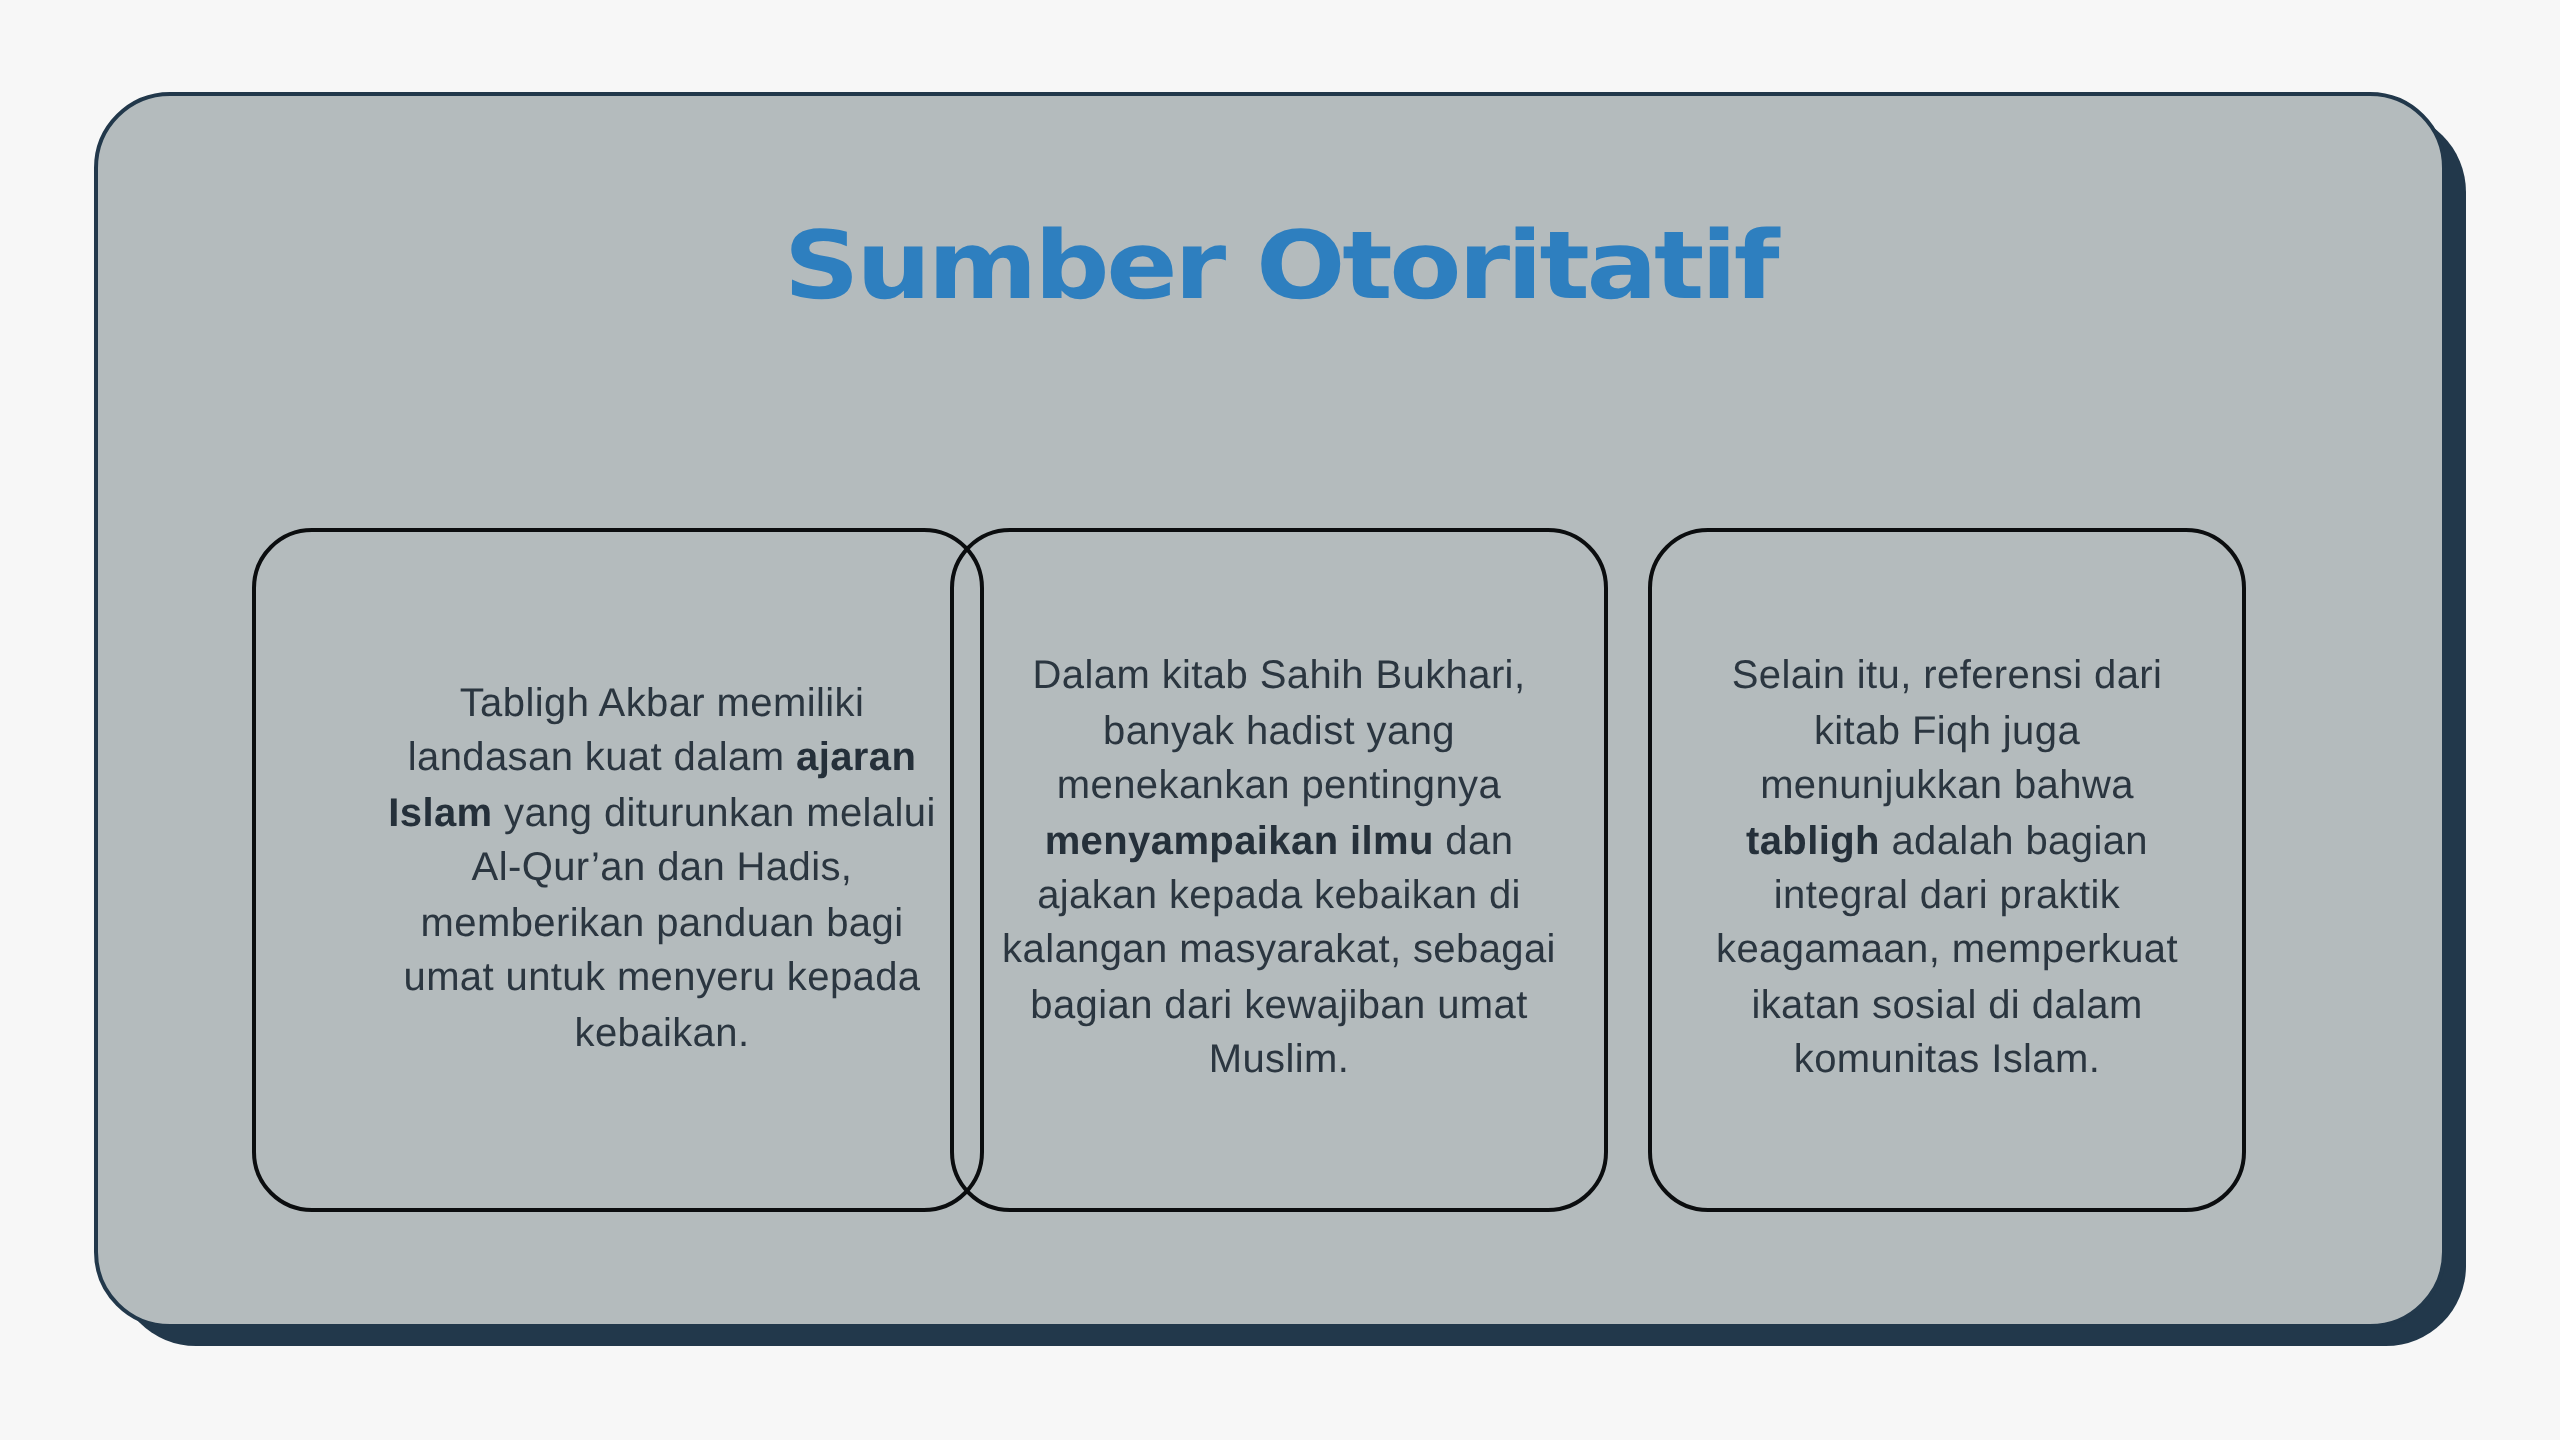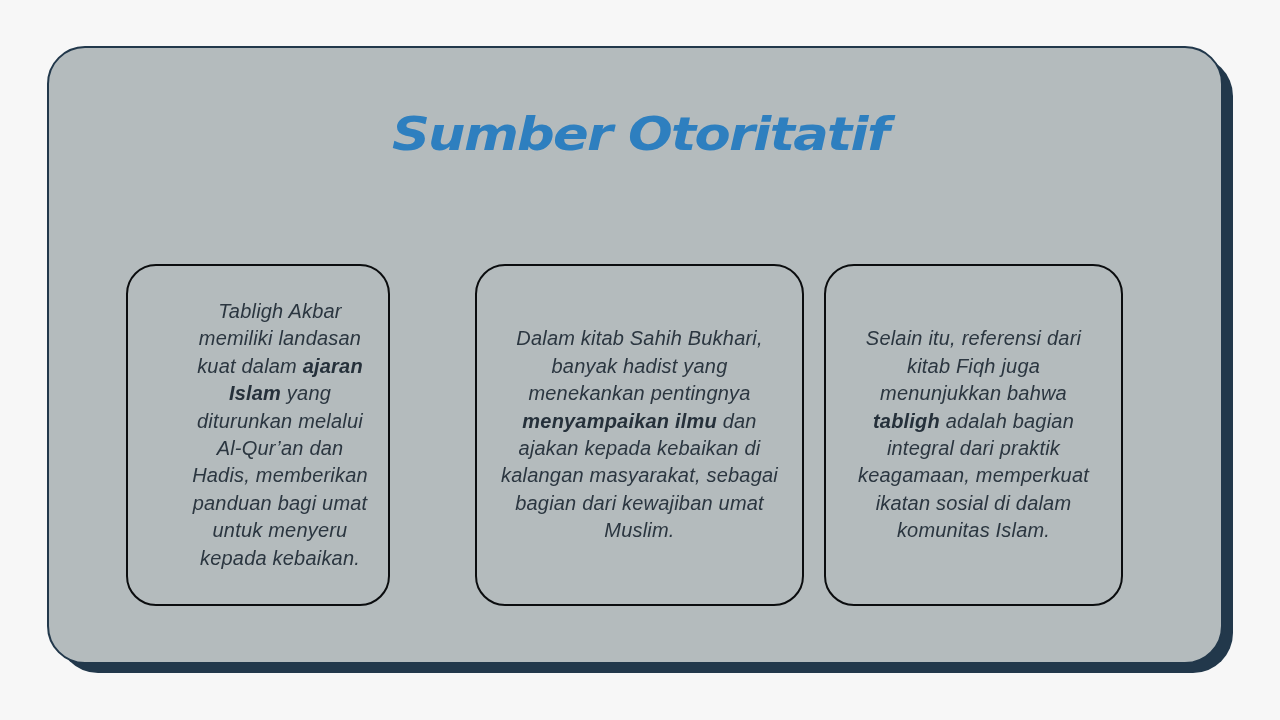--- a/index.html
+++ b/index.html
@@ -8,21 +8,20 @@
       width: 1280px;
       height: 720px;
       background: #f7f7f7;
       overflow: hidden;
       font-family: "DejaVu Sans", sans-serif;
     }
     .slide {
       position: relative;
       width: 1280px;
       height: 720px;
-      font-style: italic;
     }
     .outer-shadow {
       position: absolute;
       left: 58px;
       top: 56px;
       width: 1175px;
       height: 617px;
       background: #22384b;
       border-radius: 40px;
     }
@@ -70,21 +69,21 @@
       font-family: "Liberation Sans", sans-serif;
       font-size: 20px;
       line-height: 27.4px;
       color: #2b3640;
       letter-spacing: 0.2px;
     }
     .info-card p b {
       font-weight: bold;
       color: #25303a;
     }
-    #card-1 { left: 126px; width: 264px; padding-left: 44px; }
+    #card-1 { left: 126px; width: 366px; padding-left: 44px; }
     #card-2 { left: 475px; width: 329px; }
     #card-3 { left: 824px; width: 299px; }
   </style>
 </head>
 <body>
 
 <div class="slide">
   <div class="outer-shadow"></div>
   <div class="outer-card"></div>
 

